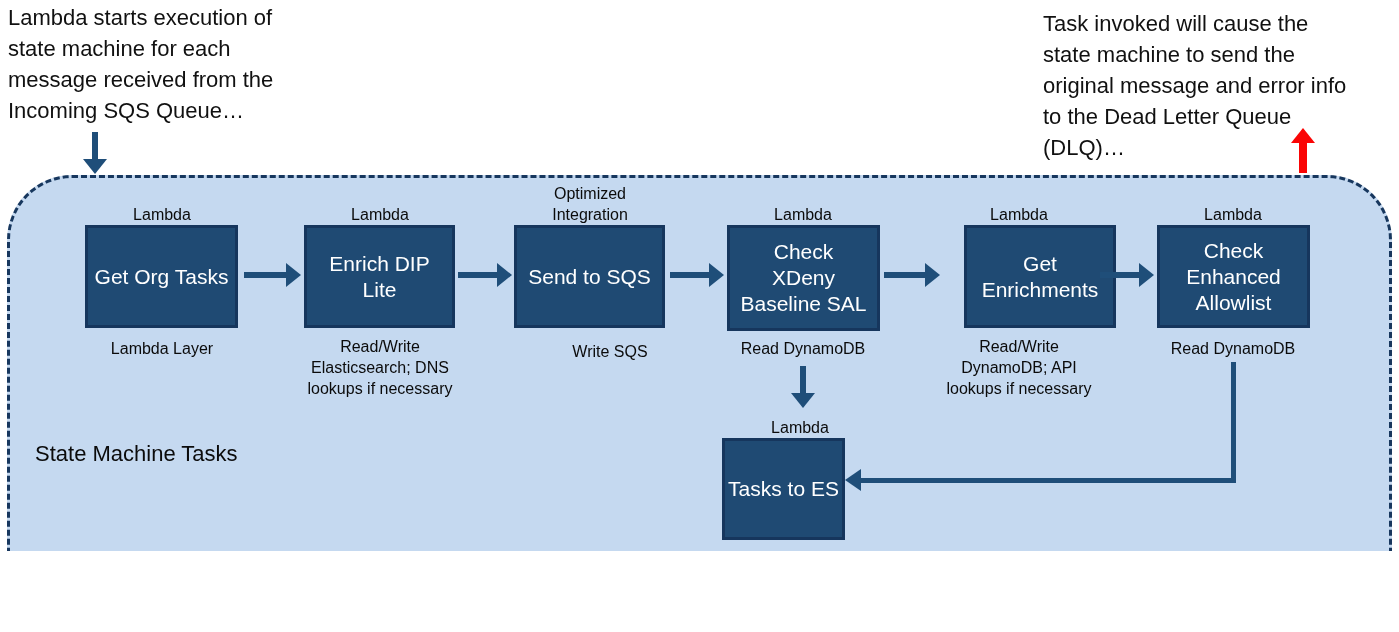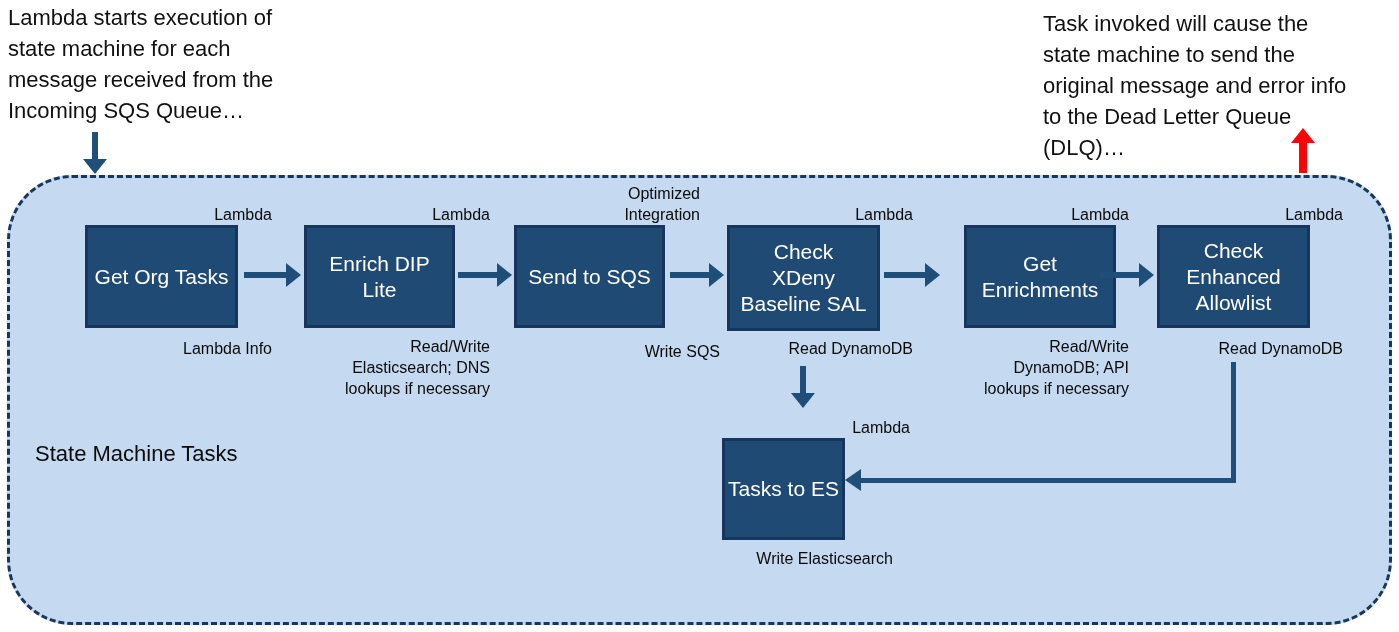--- a/index.html
+++ b/index.html
@@ -6,29 +6,29 @@
     --navy-fill:#1F4A73;
     --navy-border:#16365D;
     --arrow:#1F4E79;
     --container-fill:#C5D9F0;
     --container-border:#17375E;
     --red:#FA0505;
     --ink:#111111;
   }
   *{margin:0;padding:0;box-sizing:border-box;}
   body{background:#ffffff;font-family:"Liberation Sans",sans-serif;}
-  .stage{position:relative;width:1399px;height:632px;background:#ffffff;overflow:hidden;padding-left:18px;}
+  .stage{position:relative;width:1399px;height:551px;background:#ffffff;overflow:hidden;padding-left:18px;}
 
   .note{position:absolute;font-size:22px;line-height:31px;color:var(--ink);white-space:pre-line;}
 
   .container{position:absolute;left:7px;top:175px;width:1385px;height:450px;
     background:var(--container-fill);border:3px dashed var(--container-border);border-radius:65px;}
 
   .tlabel,.blabel{position:absolute;font-size:16px;line-height:21px;color:#0b0b0b;
-    text-align:right;white-space:pre-line;}
+    text-align:center;white-space:pre-line;}
 
   .box{position:absolute;background:var(--navy-fill);border:3px solid var(--navy-border);
     color:#ffffff;font-size:21px;line-height:26px;display:flex;align-items:center;
     justify-content:center;text-align:center;white-space:pre-line;}
 
   .smtitle{position:absolute;left:35px;top:441px;font-size:22px;color:#0b0b0b;}
   .smfoot{position:absolute;left:35px;top:484px;font-size:21px;line-height:31px;color:#0b0b0b;white-space:pre-line;}
 
   
   .arrow-e{position:absolute;height:26px;}
@@ -78,21 +78,21 @@
     <div class="head"></div>
   </div>
 
   <div class="container"></div>
 
   <div class="smtitle">State Machine Tasks</div>
 
   <div>
     <div class="tlabel" style="left:52px;top:204px;width:220px">Lambda</div>
     <div class="box" style="left:85px;top:225px;width:153px;height:103px">Get Org Tasks</div>
-    <div class="blabel" style="left:52px;top:338px;width:220px">Lambda Info</div>
+    <div class="blabel" style="left:52px;top:338px;width:220px">Lambda Layer</div>
   </div>
 
   <div>
     <div class="tlabel" style="left:270px;top:204px;width:220px">Lambda</div>
     <div class="box" style="left:304px;top:225px;width:151px;height:103px">Enrich DIP
 Lite</div>
     <div class="blabel" style="left:270px;top:336px;width:220px">Read/Write
 Elasticsearch; DNS
 lookups if necessary</div>
   </div>

